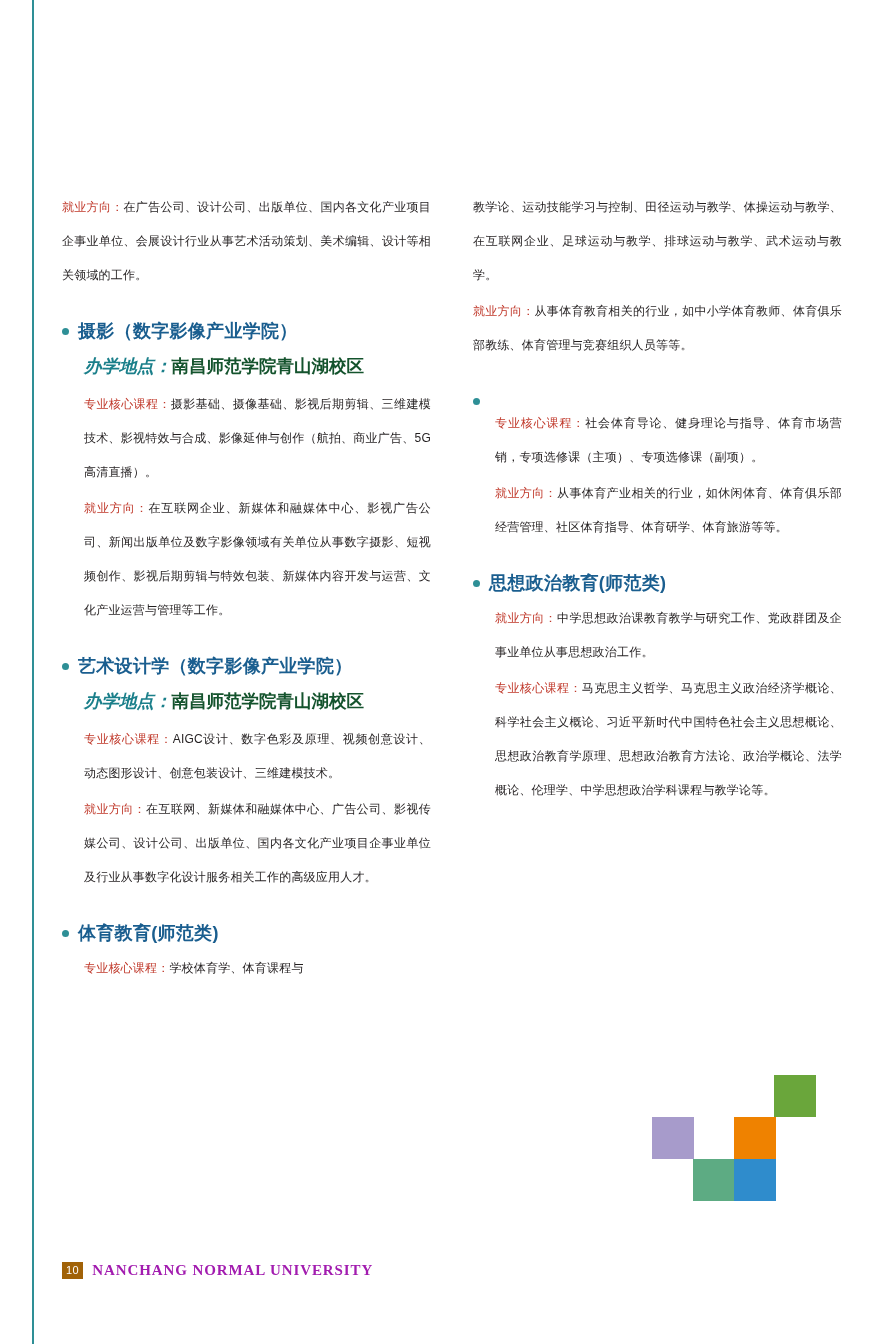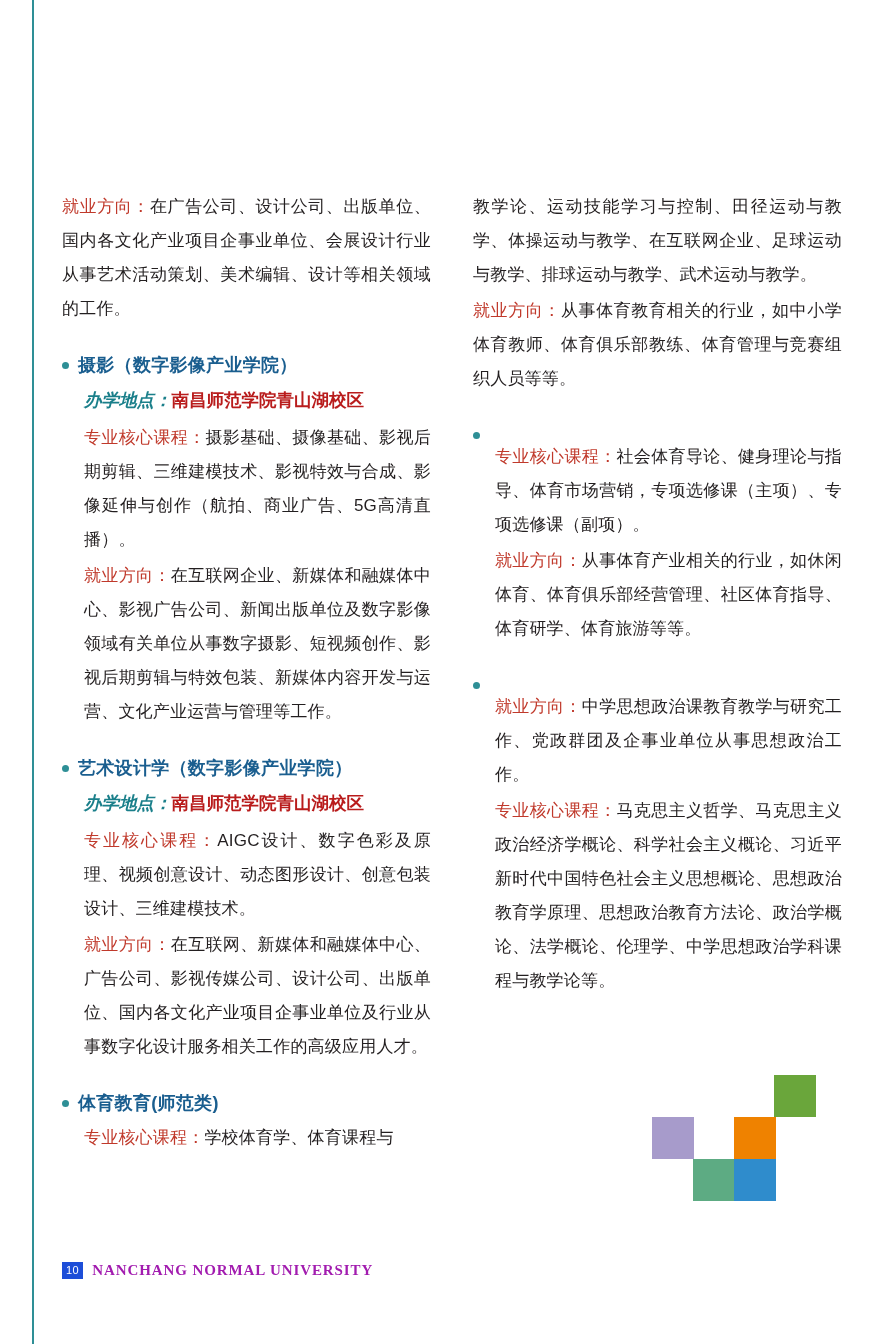--- a/index.html
+++ b/index.html
@@ -37,21 +37,21 @@
     display: flex;
     gap: 42px;
   }
   .col {
     width: 369px;
   }
   p {
     margin: 0 0 4px 0;
   }
   .para {
-    font-size: 17px;
+    font-size: 12px;
     line-height: 34px;
     color: #231f20;
     text-align: justify;
     text-justify: inter-ideograph;
     margin-bottom: 2px;
     letter-spacing: 0.2px;
   }
   .para.indented {
     padding-left: 22px;
   }
@@ -87,21 +87,21 @@
     letter-spacing: 0.3px;
   }
   .subline {
     font-size: 17.5px;
     line-height: 34px;
     padding-left: 22px;
     color: #1a7f8a;
     font-weight: bold;
   }
   .subline .val {
-    color: #b91c1c;
+    color: #14532d;
     font-weight: bold;
   }
   
   .deco {
     position: absolute;
     left: 652px;
     top: 1075px;
     width: 170px;
     height: 130px;
   }
@@ -117,21 +117,21 @@
   .sq.blue        { left: 82px;  top: 84px; background: #2f8ccc; }
   
   .footer {
     position: absolute;
     left: 62px;
     top: 1262px;
     display: flex;
     align-items: center;
   }
   .page-num {
-    background: #1d4ed8;
+    background: #a16207;
     color: #ffffff;
     font-size: 11px;
     line-height: 15px;
     padding: 1px 4px;
     letter-spacing: 0.5px;
     font-family: "Liberation Sans", sans-serif;
   }
   .footer-text {
     margin-left: 9px;
     font-size: 15px;
@@ -185,20 +185,21 @@
       <p class="para"><span class="lead-red">就业方向：</span><span>从事体育教育相关的行业，如中小学体育教师、体育俱乐部教练、体育管理与竞赛组织人员等等。</span></p>
 
       <div class="bullet-head">
         <span class="bullet-dot"></span>
       </div>
       <p class="para indented"><span class="lead-red">专业核心课程：</span><span>社会体育导论、健身理论与指导、体育市场营销，专项选修课（主项）、专项选修课（副项）。</span></p>
       <p class="para indented"><span class="lead-red">就业方向：</span><span>从事体育产业相关的行业，如休闲体育、体育俱乐部经营管理、社区体育指导、体育研学、体育旅游等等。</span></p>
 
       <div class="bullet-head">
         <span class="bullet-dot"></span>
+        <span class="bullet-title">思想政治教育(师范类)</span>
       </div>
       <p class="para indented"><span class="lead-red">就业方向：</span><span>中学思想政治课教育教学与研究工作、党政群团及企事业单位从事思想政治工作。</span></p>
       <p class="para indented"><span class="lead-red">专业核心课程：</span><span>马克思主义哲学、马克思主义政治经济学概论、科学社会主义概论、习近平新时代中国特色社会主义思想概论、思想政治教育学原理、思想政治教育方法论、政治学概论、法学概论、伦理学、中学思想政治学科课程与教学论等。</span></p>
 
     </div>
   </div>
 
   <div class="deco">
     <div class="sq green-top"></div>
     <div class="sq purple"></div>

